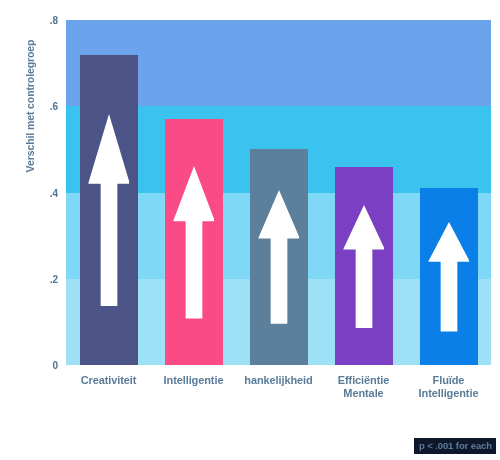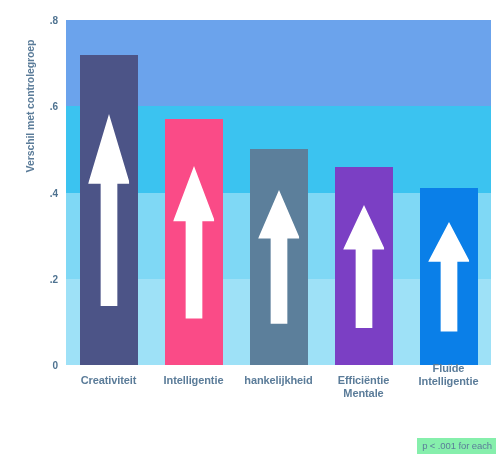--- a/index.html
+++ b/index.html
@@ -97,24 +97,24 @@
     color: #5b7c99;
     line-height: 13px;
     letter-spacing: -0.1px;
   }
 
   
   #footnote {
     position: absolute;
     right: 4px;
     bottom: 6px;
-    background: #86efac;
+    background: #0f172a;
     color: #5b7c99;
     font-size: 9.5px;
-    font-weight: normal;
+    font-weight: bold;
     padding: 2px 4px 3px 5px;
     white-space: nowrap;
     letter-spacing: -0.1px;
   }
 </style>
 </head>
 <body>
 
 <div id="chart-root">
 
@@ -181,21 +181,21 @@
       <div class="x-label" style="left: 145px; width: 97px; top: 374px;">
         <div>Intelligentie</div>
       </div>
       <div class="x-label" style="left: 230px; width: 97px; top: 374px;">
         <div>hankelijkheid</div>
       </div>
       <div class="x-label" style="left: 315px; width: 97px; top: 374px;">
         <div>Efficiëntie</div>
         <div>Mentale</div>
       </div>
-      <div class="x-label" style="left: 400px; width: 97px; top: 362px;">
+      <div class="x-label" style="left: 400px; width: 97px; top: 374px;">
         <div>Fluïde</div>
         <div>Intelligentie</div>
       </div>
     </div>
 
   <div id="footnote">p &lt; .001 for each</div>
 
 </div>
 
 </body></html>

